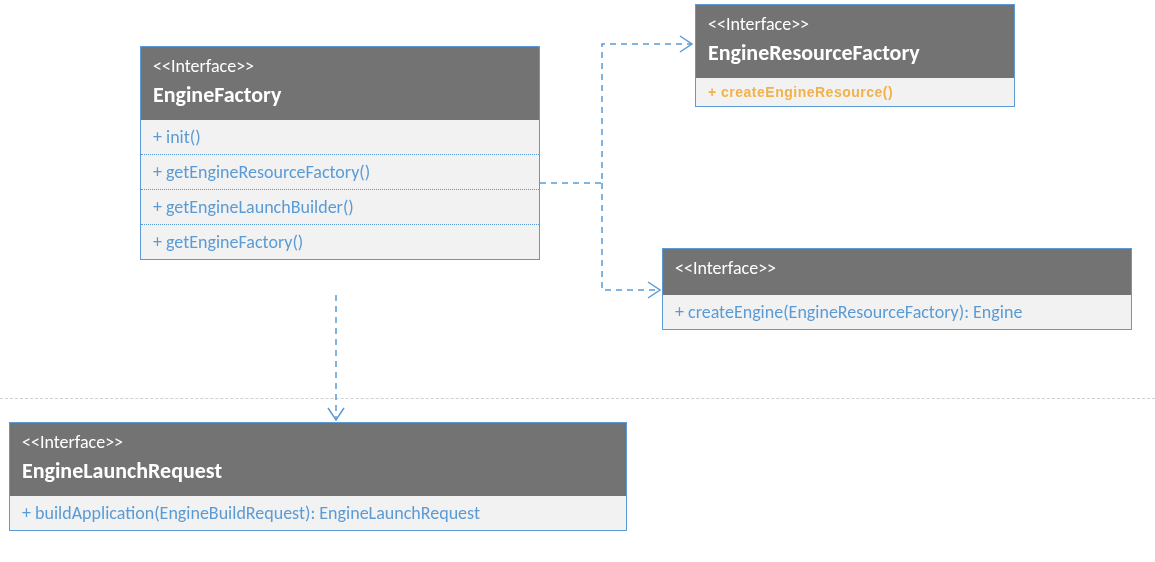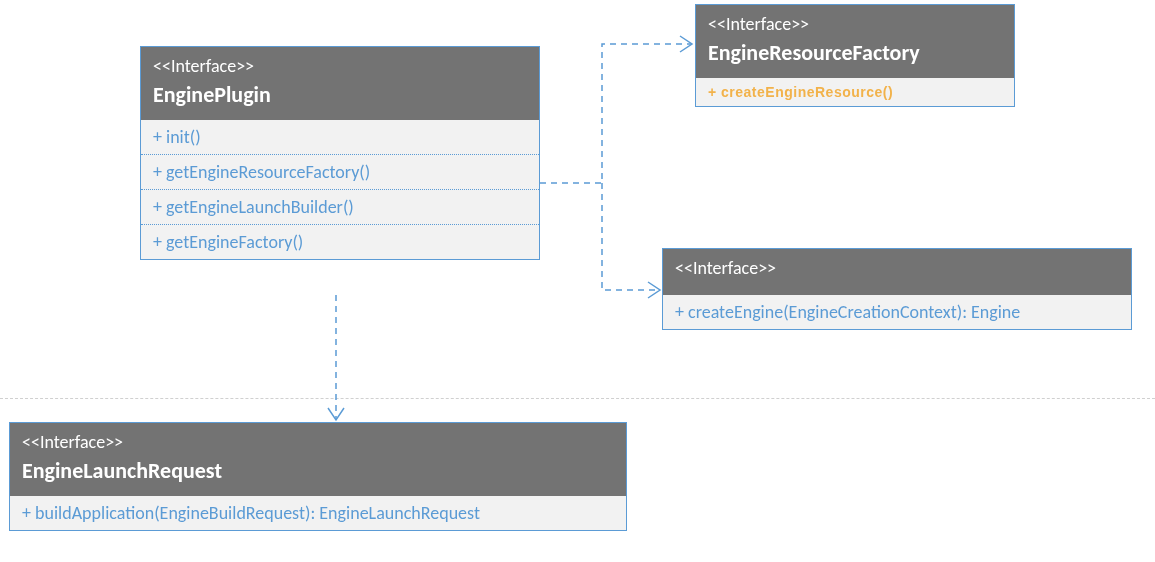--- a/index.html
+++ b/index.html
@@ -83,21 +83,21 @@
   <polyline class="dash-line" points="602,183 602,290 660,290"></polyline>
   <polyline class="arrow-head" points="648,282 660,290 648,298"></polyline>
 
   <polyline class="dash-line" points="336,295 336,420"></polyline>
   <polyline class="arrow-head" points="328,408 336,420 344,408"></polyline>
 </svg>
 
 <div class="uml-box" style="left:140px; top:46px; width:400px;">
   <div class="uml-header">
     <div class="uml-stereo">&lt;&lt;Interface&gt;&gt;</div>
-    <div class="uml-title">EnginePlugin</div>
+    <div class="uml-title">EngineFactory</div>
   </div>
   <div class="uml-body">
     <div class="uml-row">+ init()</div>
     <div class="uml-row">+ getEngineResourceFactory()</div>
     <div class="uml-row">+ getEngineLaunchBuilder()</div>
     <div class="uml-row">+ getEngineFactory()</div>
   </div>
 </div>
 
 <div class="uml-box" style="left:695px; top:4px; width:320px;">
@@ -108,21 +108,21 @@
   <div class="uml-body">
     <div class="uml-row highlight">+ createEngineResource()</div>
   </div>
 </div>
 
 <div class="uml-box" style="left:662px; top:248px; width:470px;">
   <div class="uml-header">
     <div class="uml-stereo">&lt;&lt;Interface&gt;&gt;</div>
   </div>
   <div class="uml-body">
-    <div class="uml-row">+ createEngine(EngineCreationContext): Engine</div>
+    <div class="uml-row">+ createEngine(EngineResourceFactory): Engine</div>
   </div>
 </div>
 
 <div class="uml-box" style="left:9px; top:422px; width:618px;">
   <div class="uml-header">
     <div class="uml-stereo">&lt;&lt;Interface&gt;&gt;</div>
     <div class="uml-title">EngineLaunchRequest</div>
   </div>
   <div class="uml-body">
     <div class="uml-row">+ buildApplication(EngineBuildRequest): EngineLaunchRequest</div>

